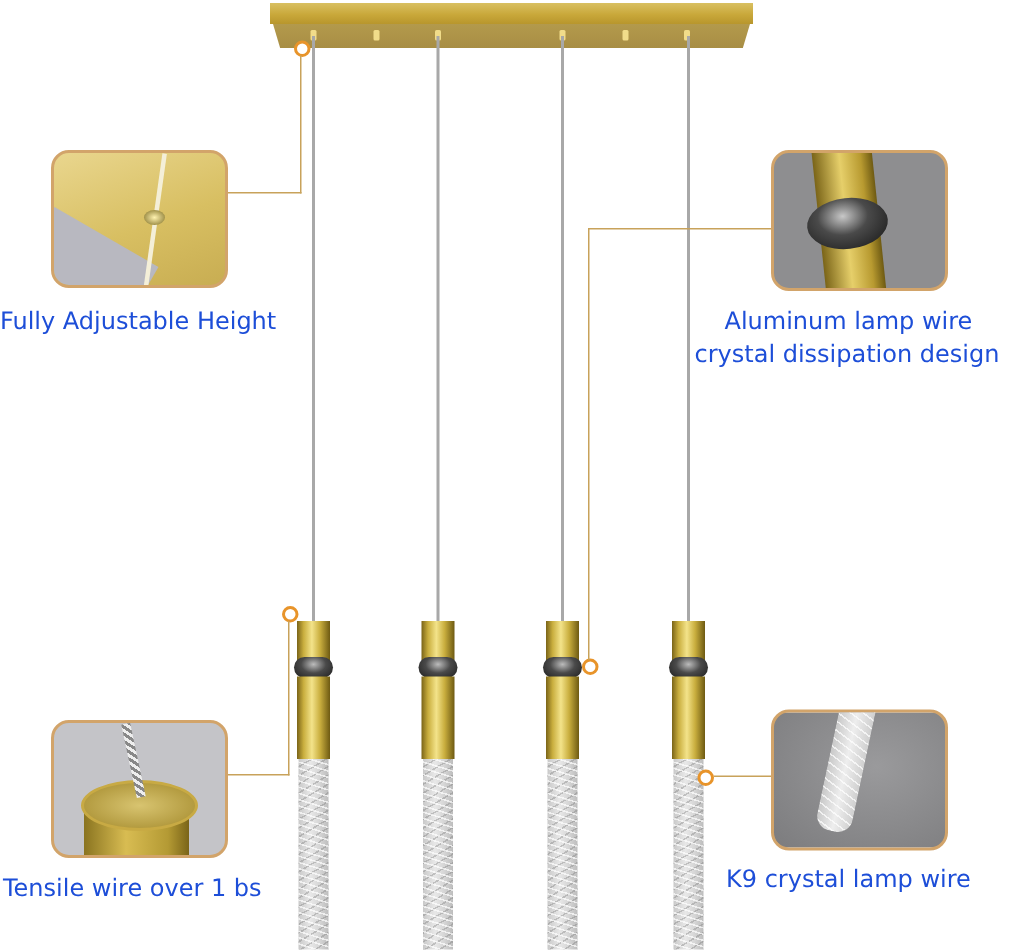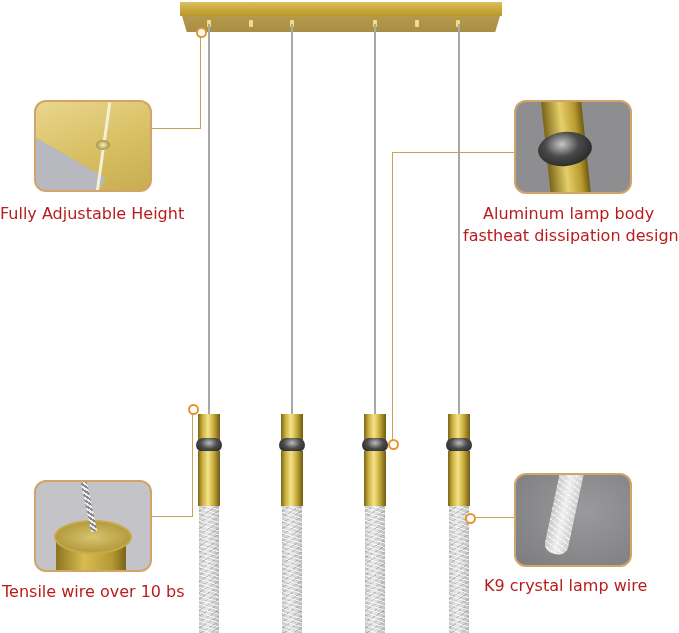--- a/index.html
+++ b/index.html
@@ -24,21 +24,21 @@
     .p-crystal { position:absolute; left:1px; width:20px; height:128px;
       background:
         repeating-linear-gradient(17deg,rgba(255,255,255,0.7) 0 1px,transparent 1px 4px),
         repeating-linear-gradient(-31deg,rgba(120,120,120,0.35) 0 1px,transparent 1px 5px),
         linear-gradient(90deg,#c9c9c9 0%,#e8e8e8 40%,#d6d6d6 70%,#bdbdbd 100%); }
     
     .cl { position:absolute; background:#c8a25a; }
     .dot { position:absolute; width:7px; height:7px; border:2px solid #e8942a; background:#ffffff; border-radius:50%; }
     
     .detail { position:absolute; border:2px solid #d2a46a; border-radius:12px; overflow:hidden; }
-    .label { position:absolute; font-size:16px; color:#b91c1c; white-space:nowrap; line-height:22px; }
+    .label { position:absolute; font-size:16px; color:#1d4ed8; white-space:nowrap; line-height:22px; }
   </style>
 </head>
 <body>
 
 <div class="canopy-top"></div>
 <div class="canopy-bottom"></div>
 <div class="screw" style="left:207px"></div>
 <div class="screw" style="left:249px"></div>
 <div class="screw" style="left:290px"></div>
 <div class="screw" style="left:373px"></div>
@@ -86,32 +86,32 @@
 </div>
 <div class="label" style="left:0px; top:203px">Fully Adjustable Height</div>
 
 <div class="dot" style="left:388px; top:439px"></div>
 <div class="cl" style="left:392px; top:152px; width:1px; height:288px"></div>
 <div class="cl" style="left:392px; top:152px; width:122px; height:1px"></div>
 <div class="detail" style="left:514px; top:100px; width:114px; height:90px; background:#8e8e90;">
   <div style="position:absolute; left:30px; top:-4px; width:40px; height:100px; background:linear-gradient(90deg,#7a6418,#e6cf6a 45%,#b89a30 80%,#6e5a12); transform:rotate(-6deg);"></div>
   <div style="position:absolute; left:22px; top:30px; width:54px; height:34px; border-radius:50%; background:radial-gradient(ellipse at 45% 35%,#c8c8c8 0%,#4a4a4a 40%,#141414 100%); transform:rotate(-6deg);"></div>
 </div>
-<div class="label" style="left:483px; top:203px">Aluminum lamp body</div>
-<div class="label" style="left:463px; top:225px">fastheat dissipation design</div>
+<div class="label" style="left:483px; top:203px">Aluminum lamp wire</div>
+<div class="label" style="left:463px; top:225px">crystal dissipation design</div>
 
 <div class="dot" style="left:188px; top:404px"></div>
 <div class="cl" style="left:192px; top:414px; width:1px; height:103px"></div>
 <div class="cl" style="left:150px; top:516px; width:43px; height:1px"></div>
 <div class="detail" style="left:34px; top:480px; width:114px; height:88px; background:#c4c4c8;">
   <div style="position:absolute; left:20px; top:50px; width:70px; height:60px; background:linear-gradient(90deg,#8a7420,#d8bc52 40%,#b49a34 80%,#7a6418);"></div>
   <div style="position:absolute; left:18px; top:38px; width:74px; height:30px; border-radius:50%; background:radial-gradient(#d8c470,#a48a2c); border:2px solid #c8aa44;"></div>
   <div style="position:absolute; left:50px; top:0; width:6px; height:50px; background:repeating-linear-gradient(45deg,#eeeeee 0 2px,#888888 2px 4px); transform:rotate(-12deg);"></div>
 </div>
-<div class="label" style="left:2px; top:581px">Tensile wire over 10 bs</div>
+<div class="label" style="left:2px; top:581px">Tensile wire over 1 bs</div>
 
 <div class="dot" style="left:465px; top:513px"></div>
 <div class="cl" style="left:476px; top:517px; width:38px; height:1px"></div>
 <div class="detail" style="left:514px; top:473px; width:114px; height:90px; background:radial-gradient(ellipse at 60% 40%,#9a9a9c,#7c7c7e);">
   <div style="position:absolute; left:36px; top:-10px; width:24px; height:90px; transform:rotate(12deg);
        background:repeating-linear-gradient(25deg,rgba(255,255,255,0.7) 0 1px,transparent 1px 5px),linear-gradient(90deg,#c8c8c8,#eeeeee 50%,#cfcfcf);
        border-radius:0 0 10px 10px;"></div>
 </div>
 <div class="label" style="left:484px; top:575px">K9 crystal lamp wire</div>
 

